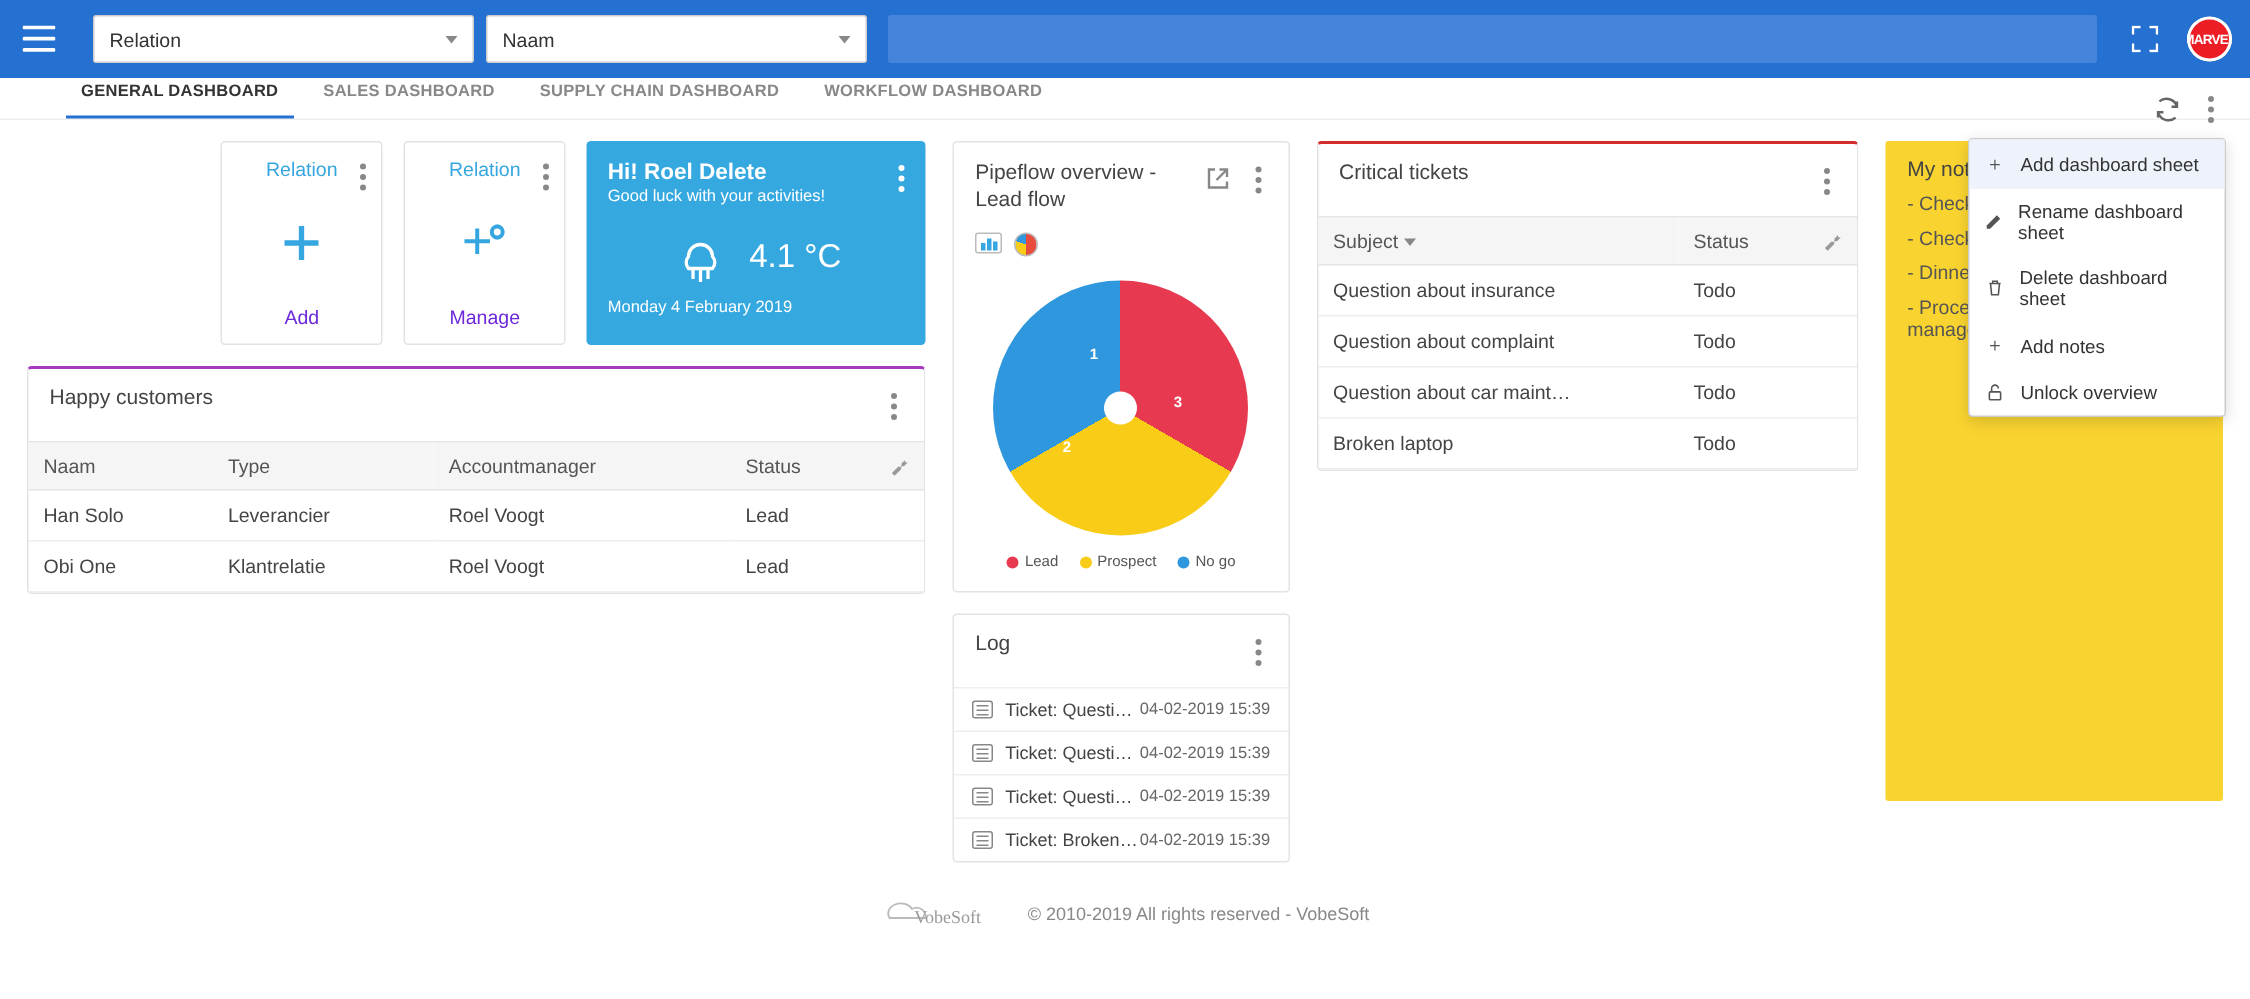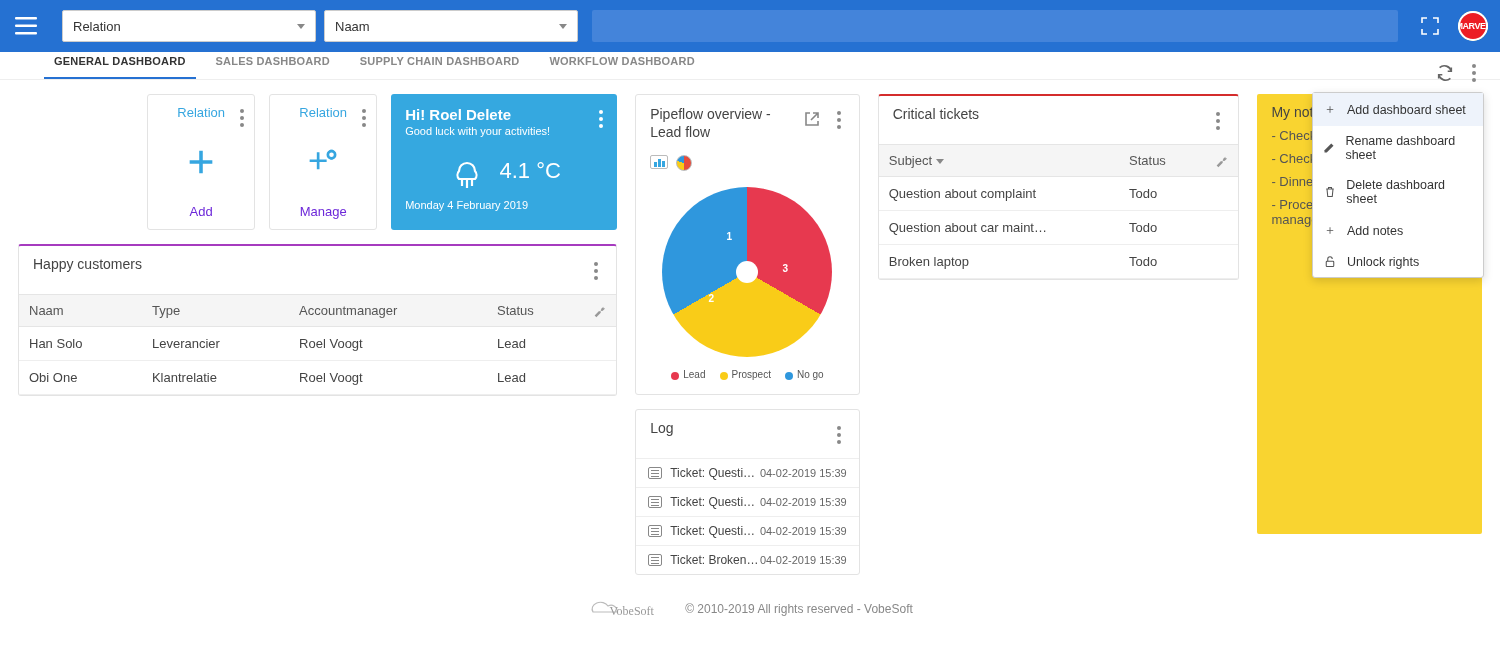--- a/index.html
+++ b/index.html
@@ -357,20 +357,25 @@
           <th>Status</th>
           <th class="th-tools">
             <svg width="14" height="14" viewBox="0 0 16 16" fill="#999">
                   <path d="M13 3a4 4 0 0 1-5 5l-5 5 2 2 5-5a4 4 0 0 1 5-5l-3 3-2-2z"></path>
                 </svg>
           </th>
         </tr>
           </thead>
         <tbody>
           <tr>
+              <td>Question about insurance</td>
+              <td>Todo</td>
+              <td></td>
+            </tr>
+          <tr>
               <td>Question about complaint</td>
               <td>Todo</td>
               <td></td>
             </tr>
           <tr>
               <td>Question about car maint…</td>
               <td>Todo</td>
               <td></td>
             </tr>
           <tr>
@@ -417,21 +422,21 @@
         <span class="mi-icon">＋</span>
         <span>Add notes</span>
       </div>
       <div class="item">
         <span class="mi-icon">
           <svg width="12" height="12" viewBox="0 0 14 16" fill="none" stroke="#555" stroke-width="1.4">
               <rect x="2" y="7" width="10" height="7" rx="1"></rect>
               <path d="M4 7V4a3 3 0 0 1 6 0"></path>
             </svg>
         </span>
-        <span>Unlock rights</span>
+        <span>Unlock overview</span>
       </div>
     </div>
   </div>
 
 </div>
 
 <div class="footer">
   <span class="footer-logo">
     <svg width="90" height="28" viewBox="0 0 120 36">
       <path d="M8 22 A10 8 0 0 1 28 14 A8 8 0 0 1 40 22 H8 Z" fill="none" stroke="#bbb" stroke-width="1.6"></path>

